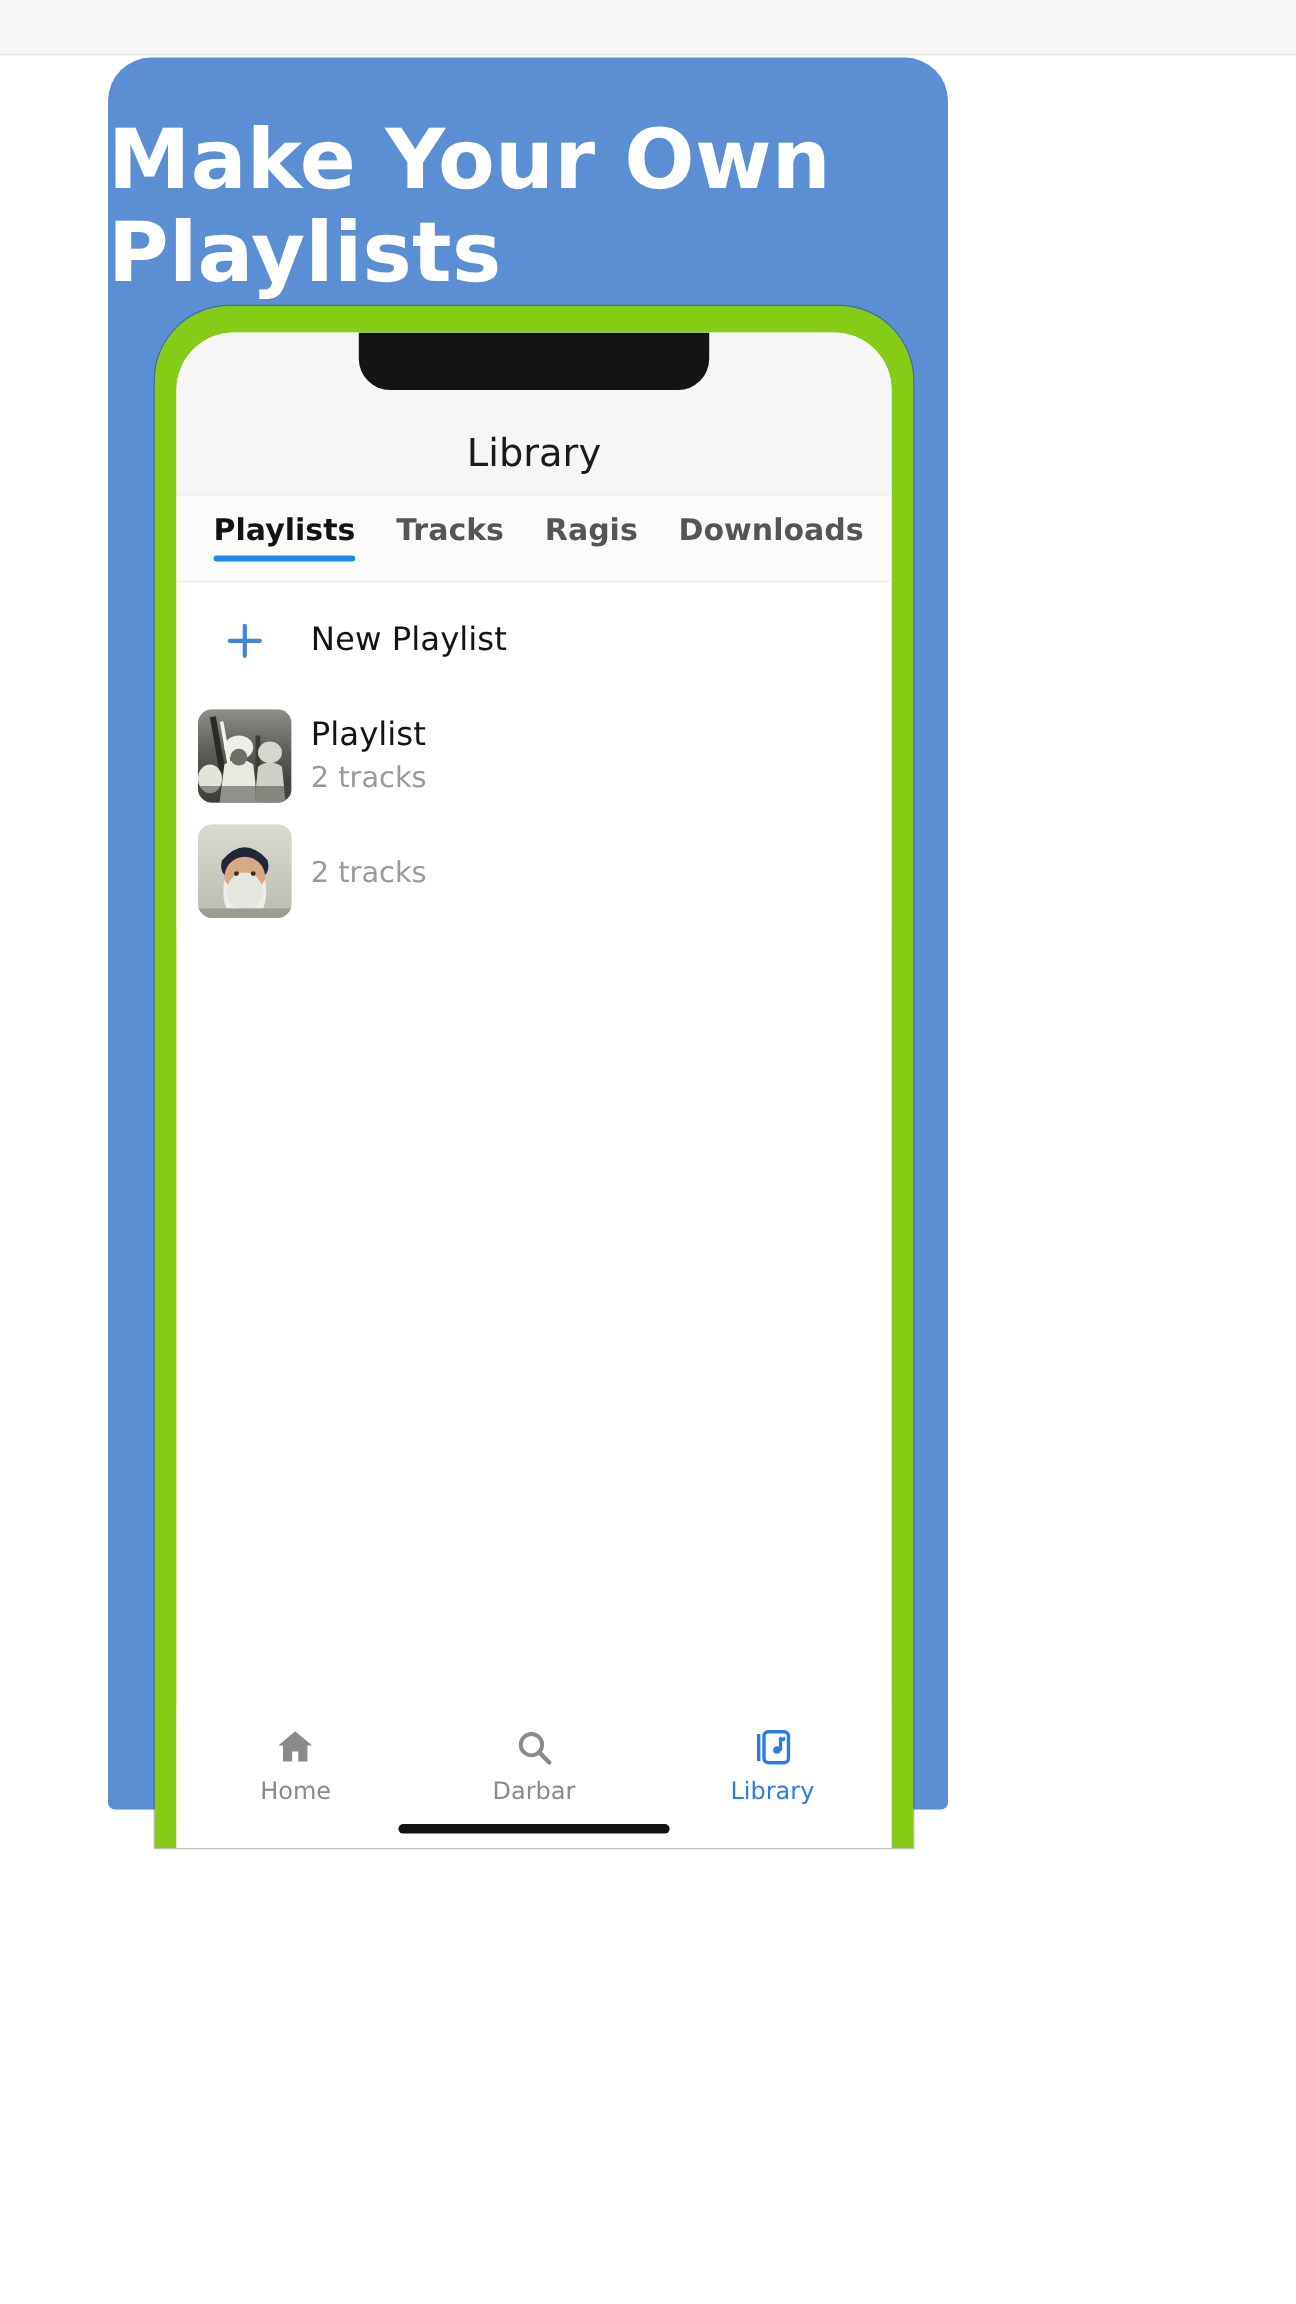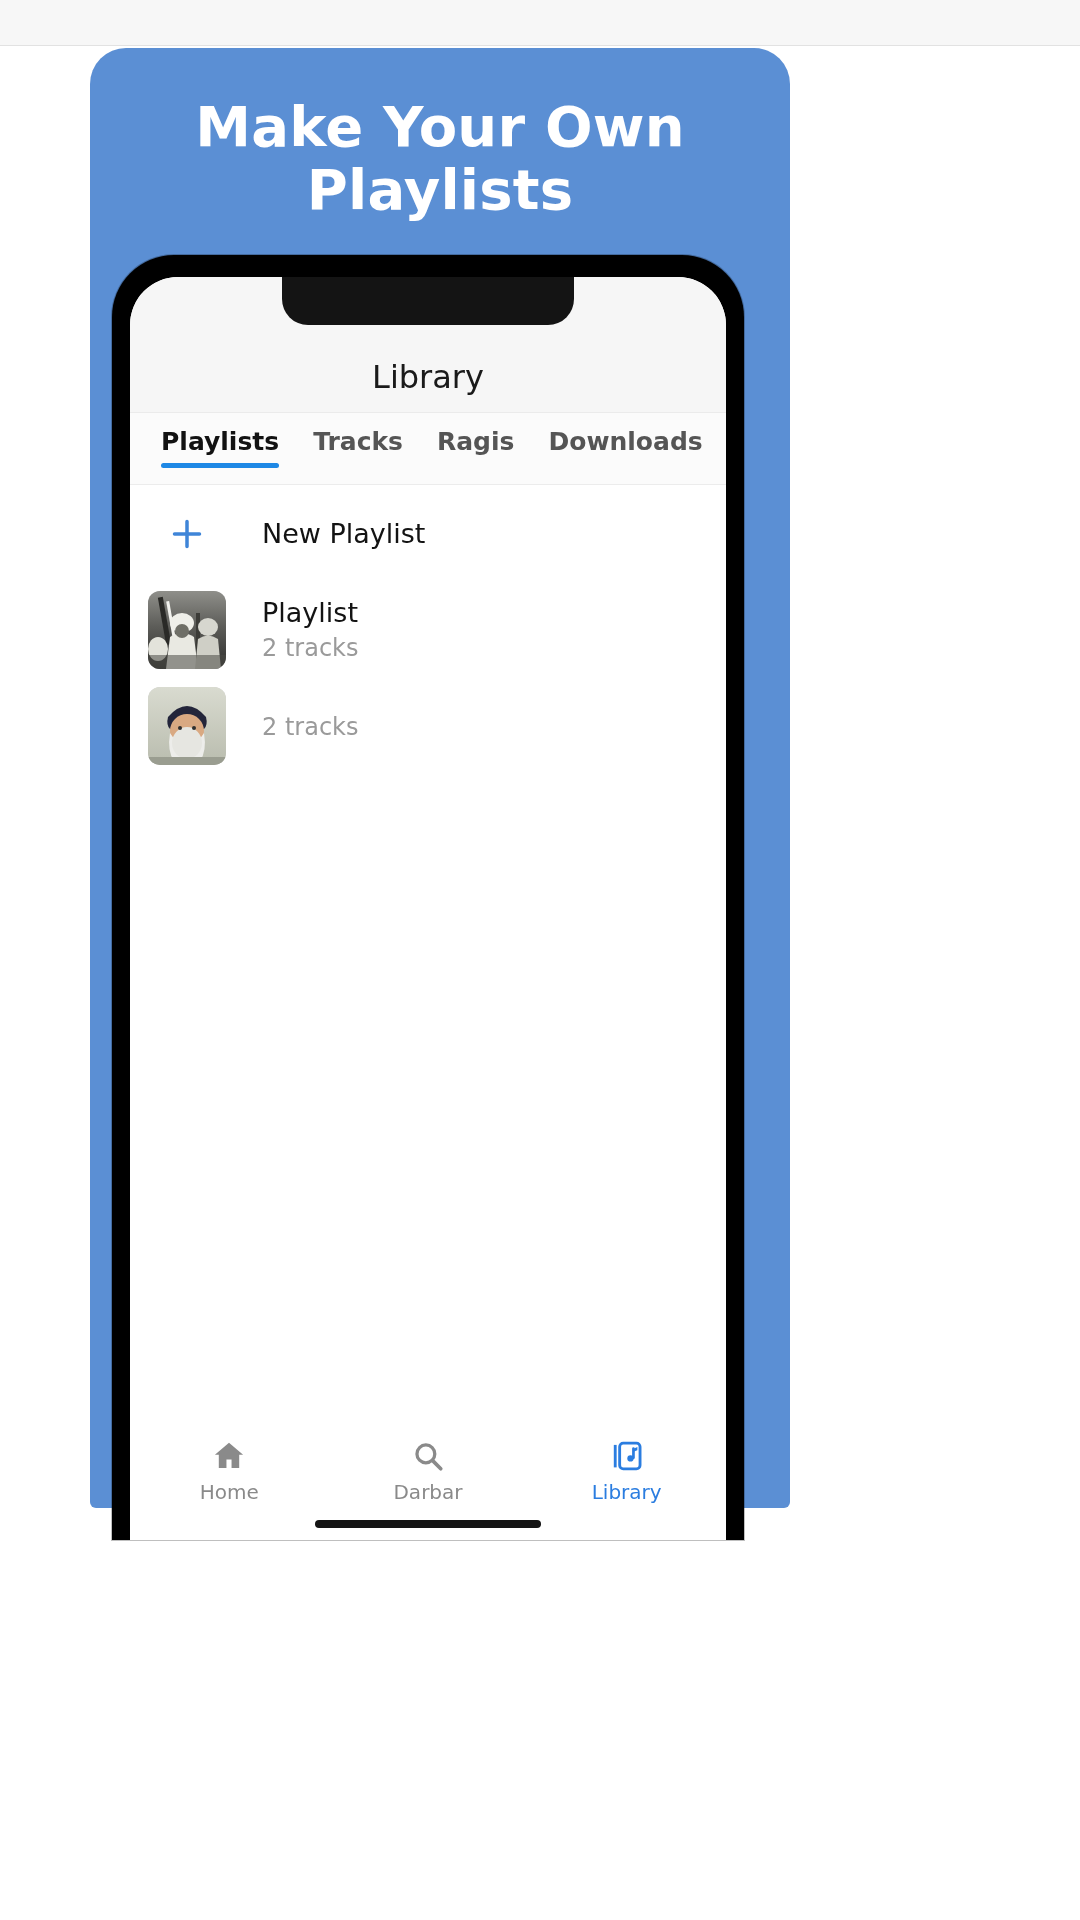--- a/index.html
+++ b/index.html
@@ -32,35 +32,34 @@
     left: 90px; top: 48px;
     width: 700px; height: 1460px;
     background: #5b8fd4;
     border-radius: 36px 36px 6px 6px;
     overflow: hidden;
   }
   .promo-title {
     position: absolute;
     left: 0; top: 48px;
     width: 700px;
-    text-align: center;
     color: #ffffff;
-    font-size: 56px;
+    font-size: 69px;
     font-weight: 700;
     line-height: 1.12;
     letter-spacing: 0.2px;
     font-family: "DejaVu Sans", "Liberation Sans", sans-serif;
   }
 
   
   .phone {
     position: absolute;
-    left: 112px; top: 255px;
+    left: 129px; top: 255px;
     width: 632px; height: 1285px;
-    background: #000000;
+    background: #84cc16;
     border-radius: 62px 62px 0 0;
     box-shadow: 0 0 0 1px rgba(0,0,0,0.25);
   }
   .phone-screen {
     position: absolute;
     left: 18px; top: 22px;
     width: 596px; height: 1263px;
     background: #ffffff;
     border-radius: 48px 48px 0 0;
     overflow: hidden;
@@ -160,21 +159,21 @@
   .plus-cell {
     width: 78px;
     flex: 0 0 78px;
     display: flex;
     align-items: center;
     justify-content: center;
     color: #3f85d8;
   }
   .plus-cell svg { display: block; }
   .row-text {
-    margin-left: 36px;
+    margin-left: 16px;
     display: flex;
     flex-direction: column;
     justify-content: flex-start;
   }
   .row-title {
     font-size: 27px;
     color: #131313;
     line-height: 1.25;
   }
   .row-sub {

